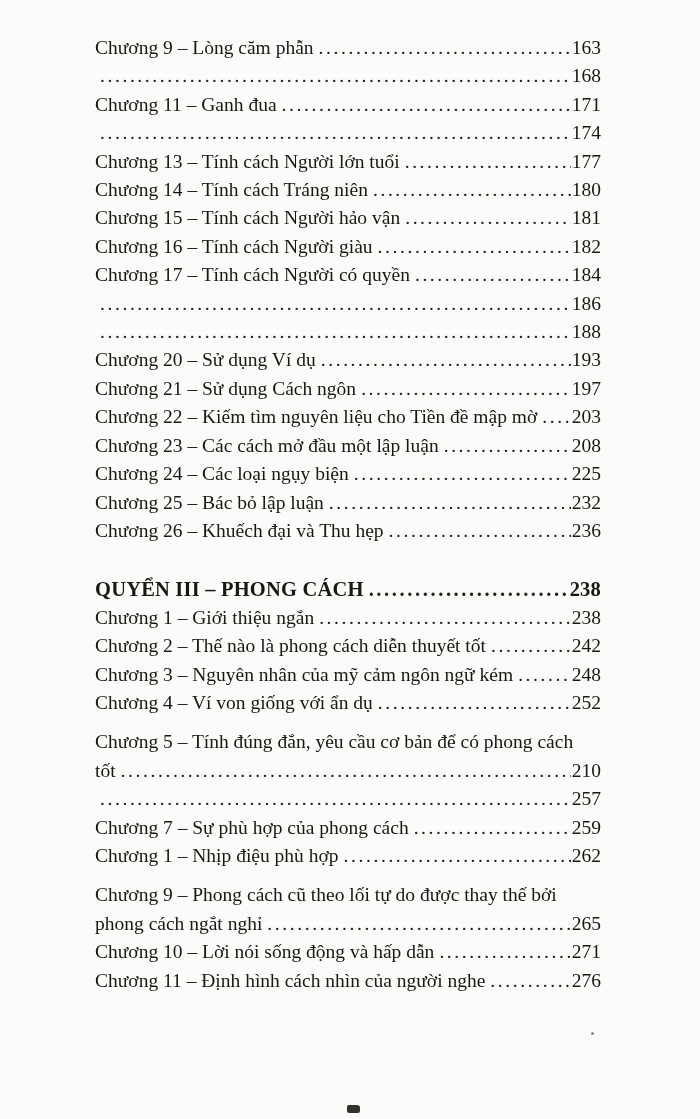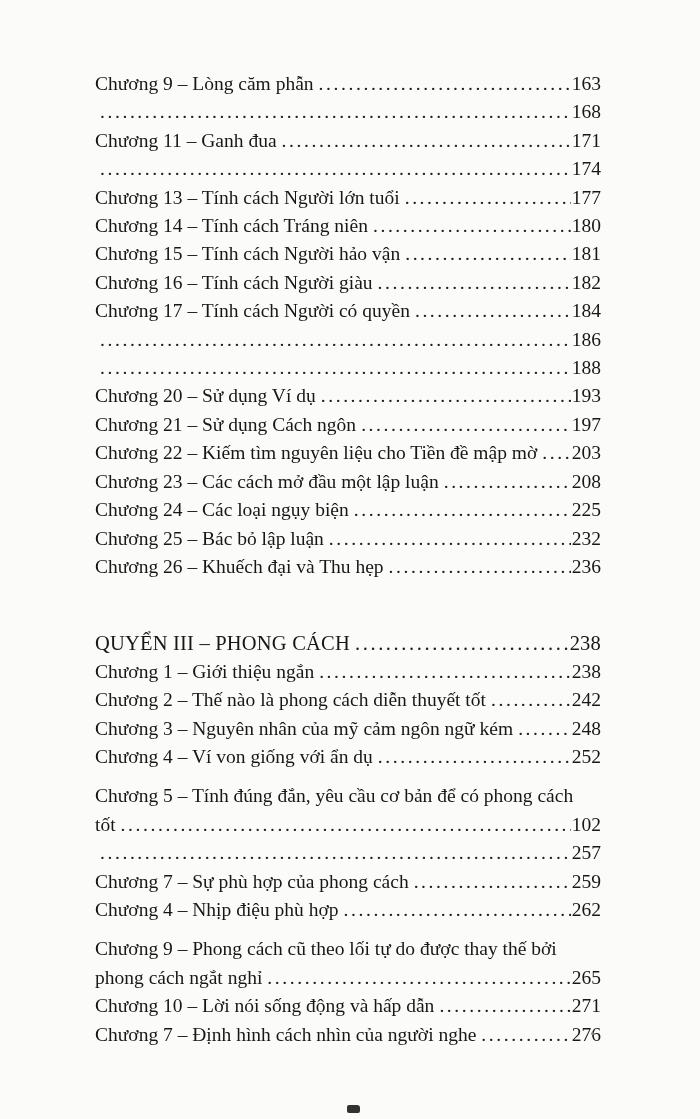--- a/index.html
+++ b/index.html
@@ -6,21 +6,21 @@
   body {
     width: 700px;
     height: 1119px;
     background: #fbfbf9;
     color: #181714;
     font-family: "Liberation Serif", serif;
     position: relative;
     overflow: hidden;
   }
   .page-inner {
-    padding: 70px 99px 0 95px;
+    padding: 34px 99px 0 95px;
     font-size: 19.5px;
   }
   .toc-section { margin: 0; }
   .row {
     display: flex;
     align-items: baseline;
     line-height: 28.4px;
   }
   .label { white-space: nowrap; flex: 0 1 auto; }
   .cont {
@@ -32,23 +32,23 @@
     flex: 1 1 auto;
     overflow: hidden;
     white-space: nowrap;
     letter-spacing: 2.6px;
     margin-left: 5px;
     min-width: 8px;
     color: #201f1c;
   }
   .page { flex: 0 0 auto; padding-left: 1px; }
   .heading-row {
-    font-weight: normal;
+    font-weight: bold;
     font-size: 20.5px;
-    margin-top: 48px;
+    margin-top: 30px;
     letter-spacing: 0.2px;
   }
   .artifact { position: absolute; }
   .artifact-bottom {
     left: 347px; top: 1105px;
     width: 13px; height: 8px;
     background: #34322e;
     border-radius: 2px 3px 2px 2px;
   }
   .artifact-dot {
@@ -218,39 +218,39 @@
           <span class="label">Chương 4 – Ví von giống với ẩn dụ</span>
           <span class="dots">................................................................................................................................................................</span>
           <span class="page">252</span>
         </div>
       </div>
       <div class="entry">
         <div class="cont">Chương 5 – Tính đúng đắn, yêu cầu cơ bản để có phong cách</div>
         <div class="row">
           <span class="label">tốt</span>
           <span class="dots">................................................................................................................................................................</span>
-          <span class="page">102</span>
+          <span class="page">210</span>
         </div>
       </div>
       <div class="entry">
         <div class="row">
           <span class="dots">................................................................................................................................................................</span>
           <span class="page">257</span>
         </div>
       </div>
       <div class="entry">
         <div class="row">
           <span class="label">Chương 7 – Sự phù hợp của phong cách</span>
           <span class="dots">................................................................................................................................................................</span>
           <span class="page">259</span>
         </div>
       </div>
       <div class="entry">
         <div class="row">
-          <span class="label">Chương 4 – Nhịp điệu phù hợp</span>
+          <span class="label">Chương 1 – Nhịp điệu phù hợp</span>
           <span class="dots">................................................................................................................................................................</span>
           <span class="page">262</span>
         </div>
       </div>
       <div class="entry">
         <div class="cont">Chương 9 – Phong cách cũ theo lối tự do được thay thế bởi</div>
         <div class="row">
           <span class="label">phong cách ngắt nghỉ</span>
           <span class="dots">................................................................................................................................................................</span>
           <span class="page">265</span>
@@ -258,21 +258,21 @@
       </div>
       <div class="entry">
         <div class="row">
           <span class="label">Chương 10 – Lời nói sống động và hấp dẫn</span>
           <span class="dots">................................................................................................................................................................</span>
           <span class="page">271</span>
         </div>
       </div>
       <div class="entry">
         <div class="row">
-          <span class="label">Chương 7 – Định hình cách nhìn của người nghe</span>
+          <span class="label">Chương 11 – Định hình cách nhìn của người nghe</span>
           <span class="dots">................................................................................................................................................................</span>
           <span class="page">276</span>
         </div>
       </div>
     </section>
   </div>
 
 <div class="artifact artifact-dot"></div>
 <div class="artifact artifact-bottom"></div>
 

